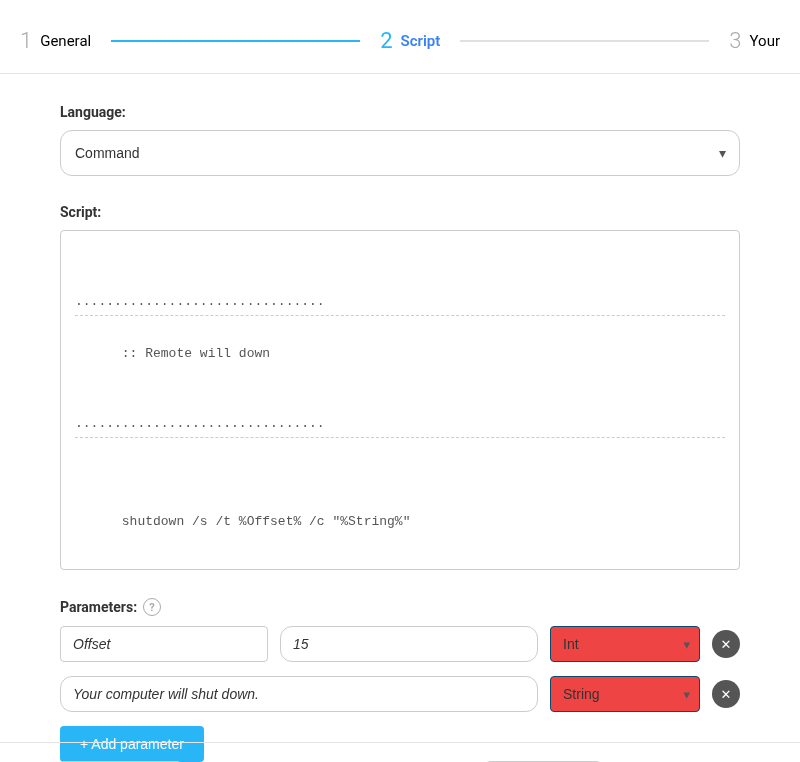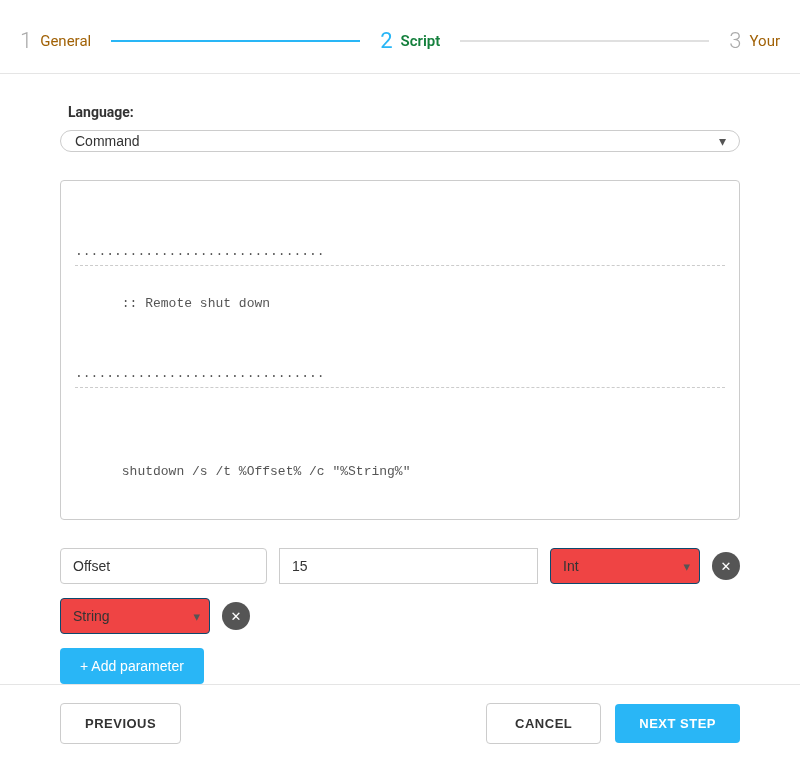--- a/index.html
+++ b/index.html
@@ -36,30 +36,30 @@
     }
 
     .step-number {
       font-size: 22px;
       font-weight: 300;
       color: #aaa;
     }
 
     .step-label {
       font-size: 15px;
-      color: #a16207;
+      color: #000000;
     }
 
     .step.active .step-number {
       color: #29b6f6;
       font-weight: 400;
     }
 
     .step.active .step-label {
-      color: #15803d;
+      color: #3b82f6;
       font-weight: 600;
     }
 
     .step-line {
       flex: 1;
       height: 2px;
       background: #e0e0e0;
       width: 100px;
     }
 
@@ -77,21 +77,20 @@
     }
 
     .field-label {
       font-size: 14px;
       font-weight: 700;
       color: #333;
       margin-bottom: 10px;
       display: flex;
       align-items: center;
       gap: 6px;
-      margin-left: 8px;
     }
 
     .help-icon {
       display: inline-flex;
       align-items: center;
       justify-content: center;
       width: 18px;
       height: 18px;
       border-radius: 50%;
       border: 1.5px solid #aaa;
@@ -99,21 +98,21 @@
       color: #aaa;
       cursor: pointer;
       font-style: normal;
     }
 
     
     .dropdown {
       width: 100%;
       border: 1px solid #ccc;
       border-radius: 12px;
-      padding: 2px 14px;
+      padding: 14px 14px;
       font-size: 14px;
       color: #333;
       background: #fff;
       appearance: none;
       cursor: pointer;
     }
 
     .dropdown-wrapper {
       position: relative;
     }
@@ -161,21 +160,21 @@
       border: 1px solid #ccc;
       border-radius: 4px;
       padding: 9px 12px;
       font-size: 14px;
       color: #333;
     }
 
     .param-value {
       flex: 1;
       border: 1px solid #ccc;
-      border-radius: 0;
+      border-radius: 12px;
       padding: 9px 12px;
       font-size: 14px;
       color: #333;
     }
 
     .param-type-wrapper {
       position: relative;
       flex: 0 0 150px;
     }
 
@@ -282,20 +281,21 @@
       border-radius: 4px;
       padding: 12px 24px;
       font-size: 13px;
       font-weight: 600;
       cursor: pointer;
       letter-spacing: 0.5px;
     }
 
     input[type="text"] {
       outline: none;
+      font-style: italic;
     }
 
     select {
       outline: none;
     }
   </style>
 </head>
 <body>
 
 <div class="stepper">
@@ -318,46 +318,52 @@
 <div class="content">
 
   <div class="field-group">
     <div class="field-label">Language:</div>
     <div class="dropdown-wrapper">
       <select class="dropdown"><option value="Command">Command</option><option value="PowerShell">PowerShell</option><option value="Bash">Bash</option><option value="Python">Python</option></select>
     </div>
   </div>
 
   <div class="field-group">
+    <div class="field-label">Script:</div>
     <div class="script-content">
       <span class="script-dotted-line">................................</span>
-      <span>:: Remote shut down</span><br>
+      <span>:: Remote will down</span><br>
       <span class="script-dotted-line">................................</span>
       <br>
       <span>shutdown /s /t %Offset% /c "%String%"</span>
     </div>
   </div>
 
   <div class="field-group">
+    <div class="field-label">
+      <span>Parameters:</span>
+      <span class="help-icon">?</span>
+    </div>
 
     <div class="param-row">
       <input class="param-name" type="text" value="Offset" style="">
       <input class="param-value" type="text" value="15" style="">
       <div class="param-type-wrapper">
         <select class="param-type">
           <option>Int</option>
           <option>String</option>
           <option>Bool</option>
           <option>Float</option>
         </select>
       </div>
       <button class="delete-btn">✕</button>
     </div>
 
     <div class="param-row">
+      <input class="param-value" type="text" value="Your computer will shut down." style="">
       <div class="param-type-wrapper">
         <select class="param-type">
           <option>Int</option>
           <option selected="">String</option>
           <option>Bool</option>
           <option>Float</option>
         </select>
       </div>
       <button class="delete-btn">✕</button>
     </div>

